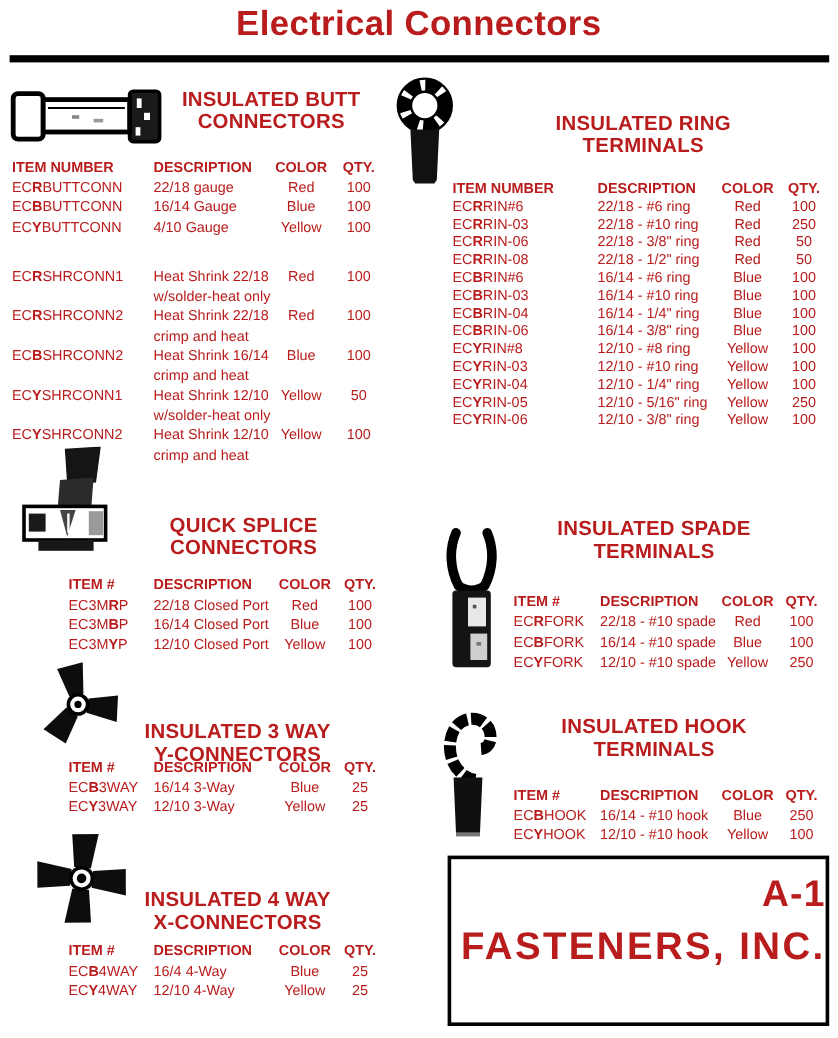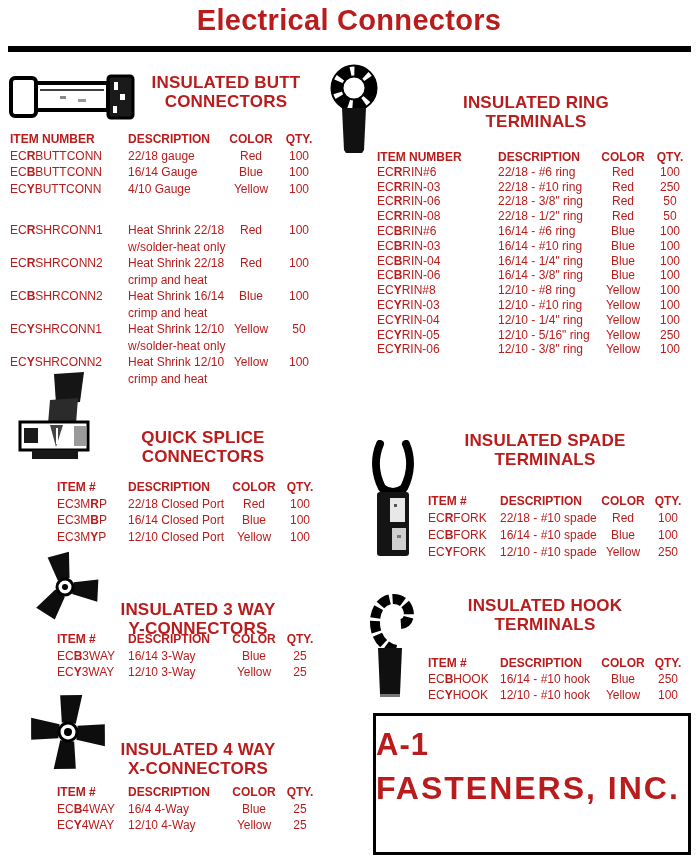--- a/index.html
+++ b/index.html
@@ -38,21 +38,21 @@
   .tbl-spade .t-row { grid-template-columns:72px 100px 46px 44px; }
   .tbl-y3    { line-height:16.5px; }
   .tbl-y3    .t-row { grid-template-columns:71px 102px 48px 44px; }
   .tbl-hook  { line-height:16px; }
   .tbl-hook  .t-row { grid-template-columns:72px 100px 46px 44px; }
   .tbl-x4    { line-height:16.5px; }
   .tbl-x4    .t-row { grid-template-columns:71px 102px 48px 44px; }
 
   .logo-box {
     position:absolute; left:373px; top:713px; width:312px; height:136px;
-    border:3px solid #000; text-align:left; background:#fff;
+    border:3px solid #000; text-align:right; background:#fff;
   }
   .logo-line1 { font-size:31px; font-weight:bold; margin-top:11px; letter-spacing:1px; }
   .logo-line2 { font-size:32px; font-weight:bold; margin-top:7px; letter-spacing:2px; }
 </style>
 </head>
 <body>
 
 <div class="page">
 
   <h1 class="page-title">Electrical Connectors</h1>

